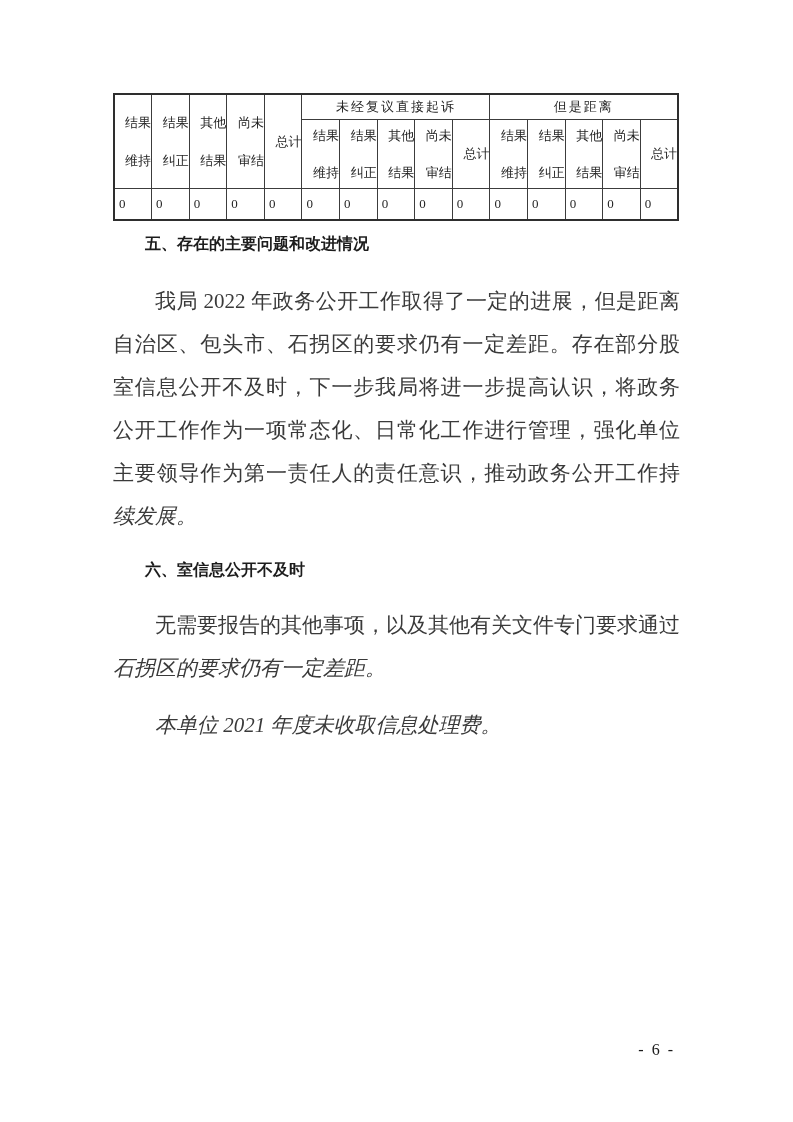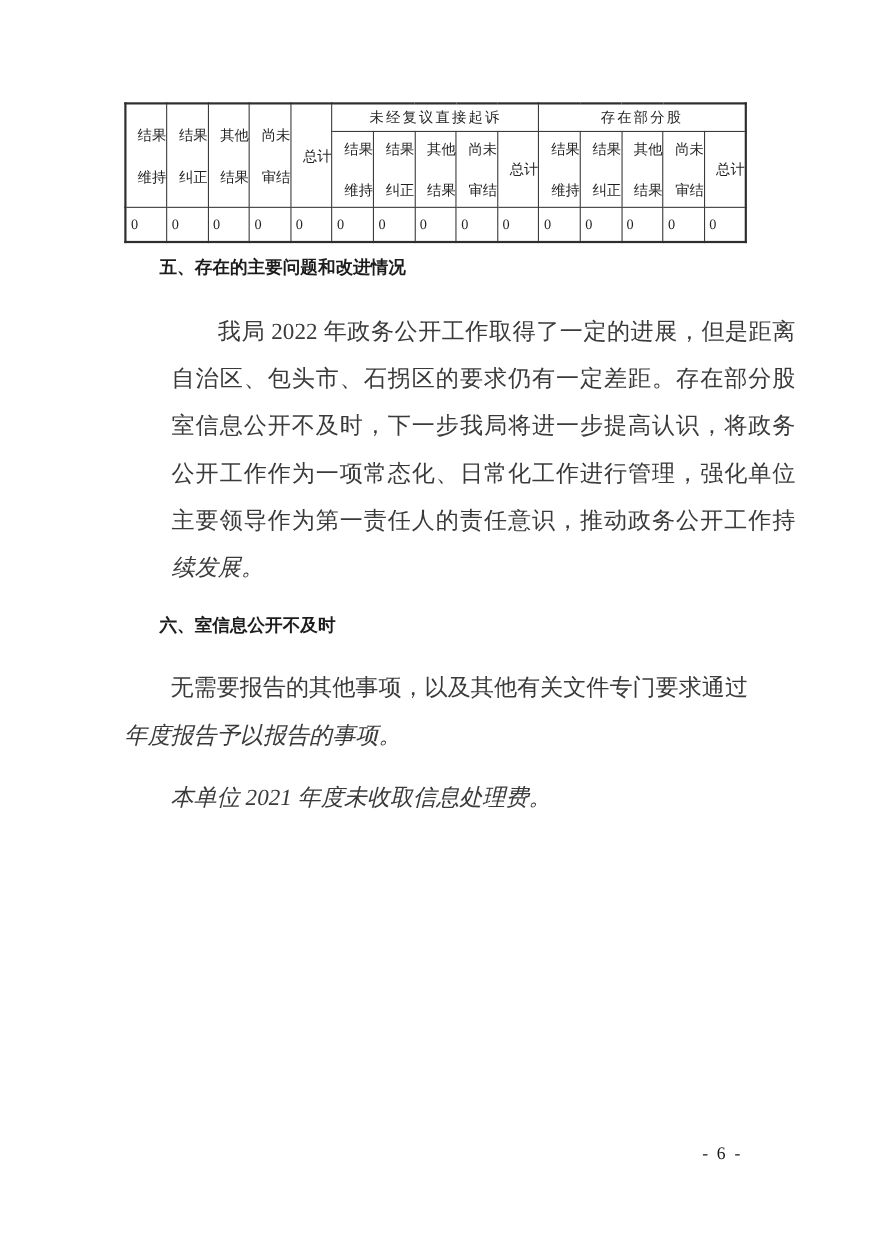--- a/index.html
+++ b/index.html
@@ -38,21 +38,21 @@
     font-weight:bold; font-size:16px; color:#1c1c1c;
     text-indent:2em; line-height:26px; white-space:nowrap;
   }
   .h5 { top:231px; }
   .h6 { top:557px; }
 
   .para {
     position:absolute; left:113px; width:567px;
     font-size:21px; line-height:43px; color:#3a3a3a;
   }
-  .p1 { top:280px;margin-left:43px; }
+  .p1 { top:280px; }
   .p2 { top:604px; }
   .p3 { top:704px; }
   .jline { text-align:justify; text-align-last:justify; }
   .jline.last { text-align-last:left;font-style:italic; }
   .indent { text-indent:2em; }
 
   .page-number {
     position:absolute; top:1041px; right:118px;
     font-size:16px; color:#1a1a1a; letter-spacing:2px;
     font-family:"Liberation Serif","DejaVu Serif",serif;
@@ -106,21 +106,21 @@
           <span>尚未</span>
           <span>审结</span>
         </div>
       </td>
       <td rowspan="2">
         <div class="hc basetotal">
           <span>总计</span>
         </div>
       </td>
       <td colspan="5" class="group-title">未经复议直接起诉</td>
-      <td colspan="5" class="group-title">存在部分股</td>
+      <td colspan="5" class="group-title">但是距离</td>
     </tr>
     <tr class="sub-row">
       <td>
         <div class="hc sub">
           <span>结果</span>
           <span>维持</span>
         </div>
       </td>
       <td>
         <div class="hc sub">
@@ -203,21 +203,21 @@
     <div class="jline">室信息公开不及时，下一步我局将进一步提高认识，将政务</div>
     <div class="jline">公开工作作为一项常态化、日常化工作进行管理，强化单位</div>
     <div class="jline">主要领导作为第一责任人的责任意识，推动政务公开工作持</div>
     <div class="jline last">续发展。</div>
   </div>
 
   <div class="h-sect h6">六、室信息公开不及时</div>
 
   <div class="para p2">
     <div class="jline indent">无需要报告的其他事项，以及其他有关文件专门要求通过</div>
-    <div class="jline last">年度报告予以报告的事项。</div>
+    <div class="jline last">石拐区的要求仍有一定差距。</div>
   </div>
 
   <div class="para p3">
     <div class="jline last indent">本单位 2021 年度未收取信息处理费。</div>
   </div>
 
   <div class="page-number">- 6 -</div>
 
 </div>
 

